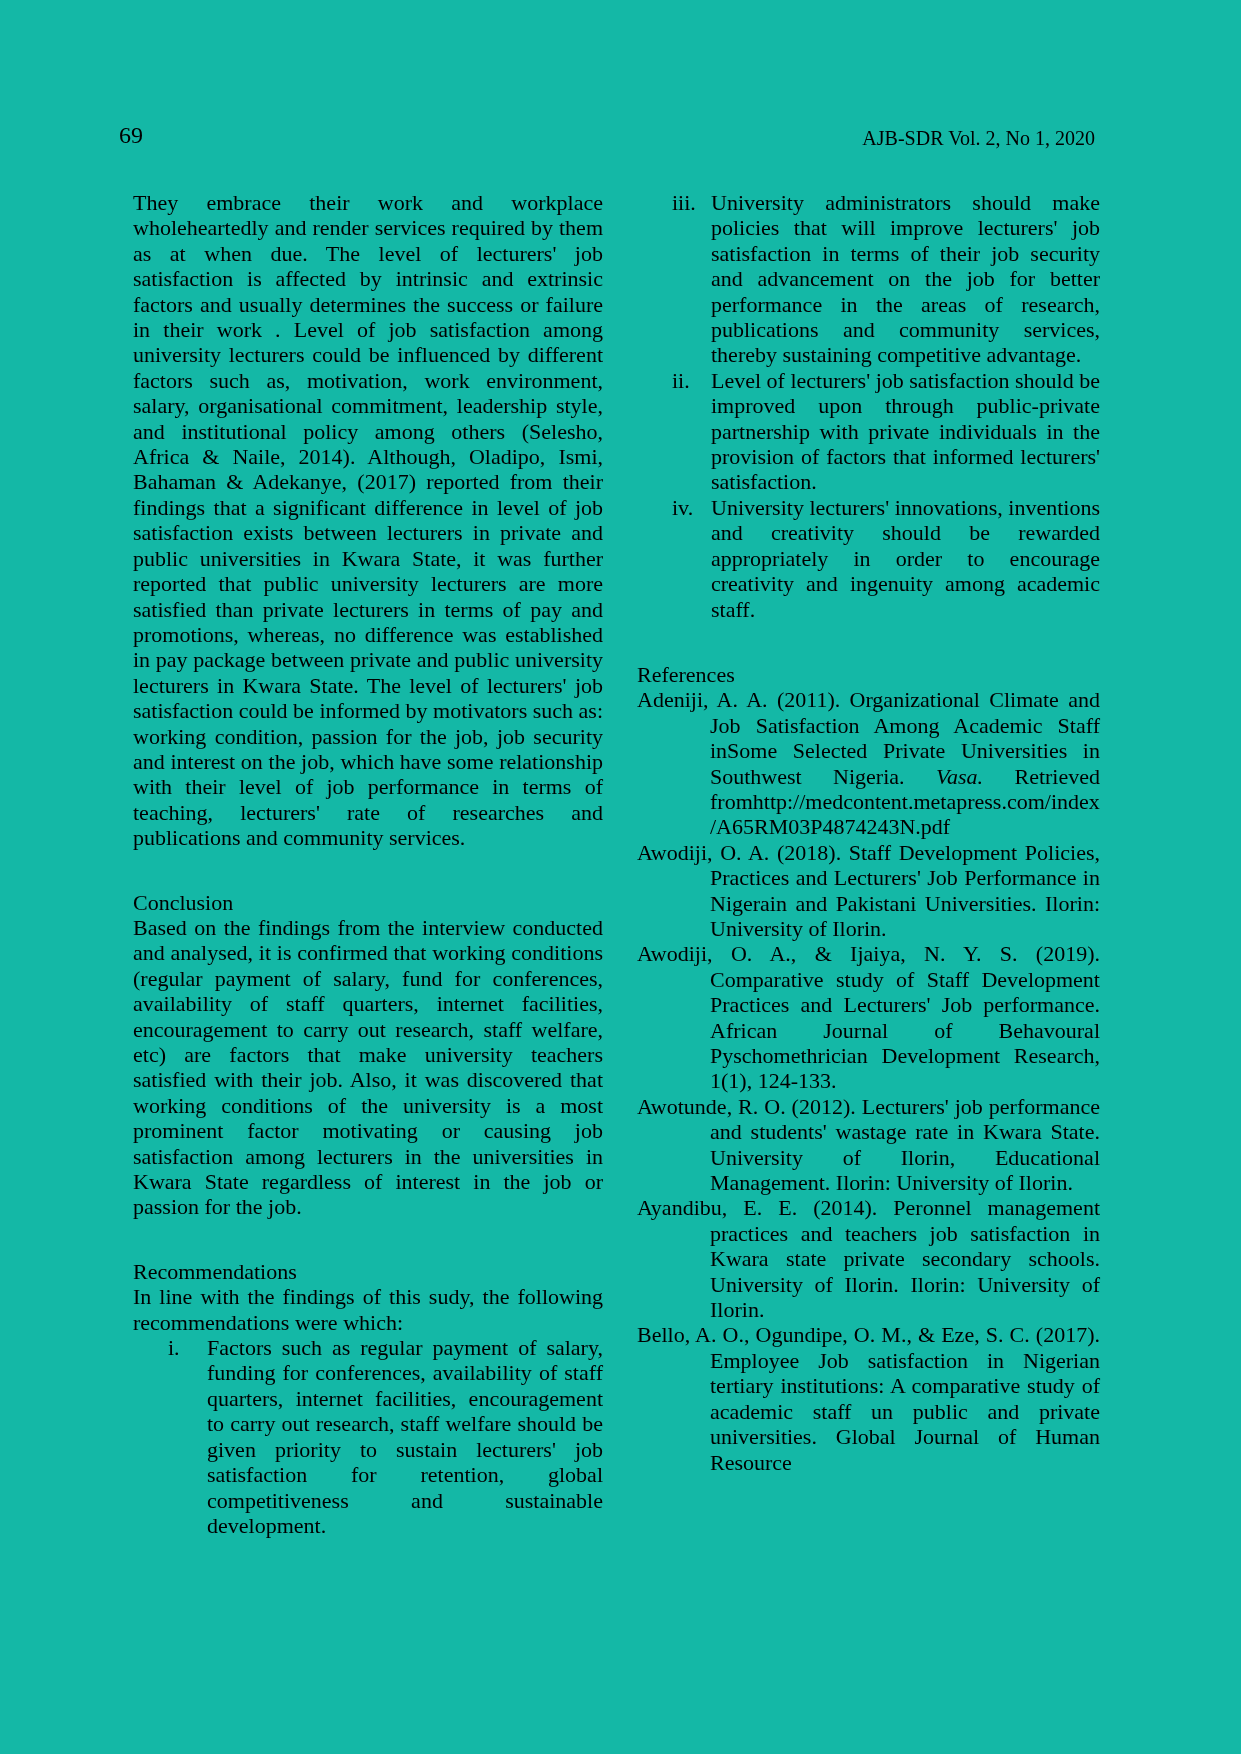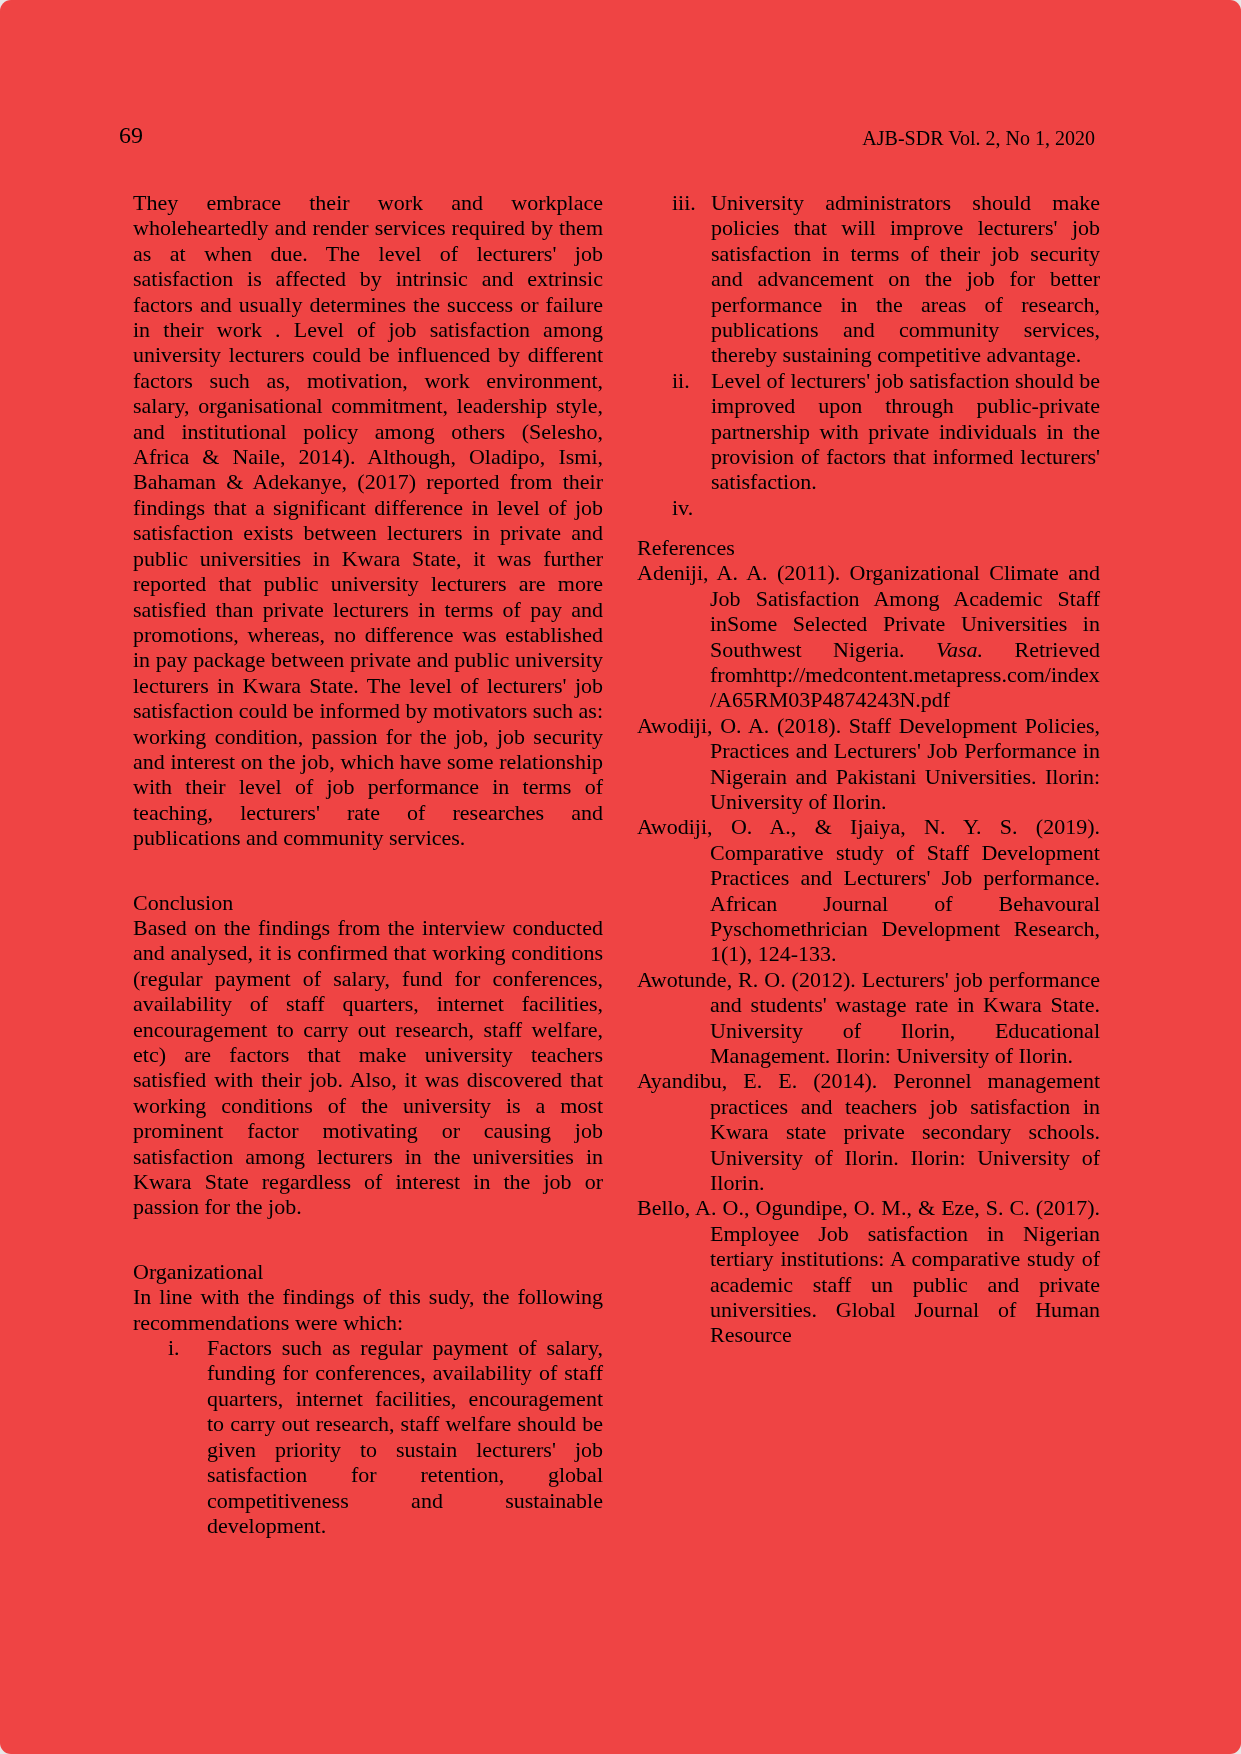--- a/index.html
+++ b/index.html
@@ -1,26 +1,25 @@
 <!DOCTYPE html>
 <html><head>
 <meta charset="utf-8">
 <style>
   html, body { margin: 0; padding: 0; background: #e8e8e8; }
   .page {
     position: relative;
     width: 1241px;
     height: 1754px;
-    background: #ef4444;
+    background: #14b8a6;
     color: #000000;
     font-family: "Liberation Serif", "DejaVu Serif", serif;
     font-size: 22px;
     line-height: 25.4px;
     overflow: hidden;
-    border-radius: 11px;
   }
   .page-number {
     position: absolute;
     left: 119px;
     top: 122px;
     font-size: 24px;
     line-height: 26px;
   }
   .journal-header {
     position: absolute;
@@ -75,21 +74,21 @@
 
   <div class="page-number">69</div>
   <div class="journal-header">AJB-SDR Vol. 2, No 1, 2020</div>
 
   <div class="col col-left">
     <p>They embrace their work and workplace wholeheartedly and render services required by them as at when due. The level of lecturers' job satisfaction is affected by intrinsic and extrinsic factors and usually determines the success or failure in their work . Level of job satisfaction among university lecturers could be influenced by different factors such as, motivation, work environment, salary, organisational commitment, leadership style, and institutional policy among others (Selesho, Africa &amp; Naile, 2014). Although, Oladipo, Ismi, Bahaman &amp; Adekanye, (2017) reported from their findings that a significant difference in level of job satisfaction exists between lecturers in private and public universities in Kwara State, it was further reported that public university lecturers are more satisfied than private lecturers in terms of pay and promotions, whereas, no difference was established in pay package between private and public university lecturers in Kwara State. The level of lecturers' job satisfaction could be informed by motivators such as: working condition, passion for the job, job security and interest on the job, which have some relationship with their level of job performance in terms of teaching, lecturers' rate of researches and publications and community services.</p>
 
     <h2 class="sec-heading">Conclusion</h2>
     <p>Based on the findings from the interview conducted and analysed, it is confirmed that working conditions (regular payment of salary, fund for conferences, availability of staff quarters, internet facilities, encouragement to carry out research, staff welfare, etc) are factors that make university teachers satisfied with their job. Also, it was discovered that working conditions of the university is a most prominent factor motivating or causing job satisfaction among lecturers in the universities in Kwara State regardless of interest in the job or passion for the job.</p>
 
-    <h2 class="sec-heading">Organizational</h2>
+    <h2 class="sec-heading">Recommendations</h2>
     <p>In line with the findings of this sudy, the following recommendations were which:</p>
 
     <ol class="rlist">
       <li>
         <span class="num">i.</span>
         <span>Factors such as regular payment of salary, funding for conferences, availability of staff quarters, internet facilities, encouragement to carry out research, staff welfare should be given priority to sustain lecturers' job satisfaction for retention, global competitiveness and sustainable development.</span>
       </li>
     </ol>
   </div>
 
@@ -98,20 +97,21 @@
       <li>
         <span class="num">iii.</span>
         <span>University administrators should make policies that will improve lecturers' job satisfaction in terms of their job security and advancement on the job for better performance in the areas of research, publications and community services, thereby sustaining competitive advantage.</span>
       </li>
       <li>
         <span class="num">ii.</span>
         <span>Level of lecturers' job satisfaction should be improved upon through public-private partnership with private individuals in the provision of factors that informed lecturers' satisfaction.</span>
       </li>
       <li>
         <span class="num">iv.</span>
+        <span>University lecturers' innovations, inventions and creativity should be rewarded appropriately in order to encourage creativity and ingenuity among academic staff.</span>
       </li>
     </ol>
 
     <h2 class="sec-heading refs-heading">References</h2>
 
     <p class="ref"><span>Adeniji, A. A. (2011). Organizational Climate and Job Satisfaction Among Academic Staff inSome Selected Private Universities in Southwest Nigeria. </span><span class="jtitle">Vasa.</span><span> Retrieved fromhttp://medcontent.metapress.com/index/A65RM03P4874243N.pdf</span></p>
 
     <p class="ref"><span>Awodiji, O. A. (2018). Staff Development Policies, Practices and Lecturers' Job Performance in Nigerain and Pakistani Universities. Ilorin: University of Ilorin.</span><span class="jtitle"></span><span></span></p>
 
     <p class="ref"><span>Awodiji, O. A., &amp; Ijaiya, N. Y. S. (2019). Comparative study of Staff Development Practices and Lecturers' Job performance. African Journal of Behavoural Pyschomethrician Development Research, 1(1), 124-133.</span><span class="jtitle"></span><span></span></p>

